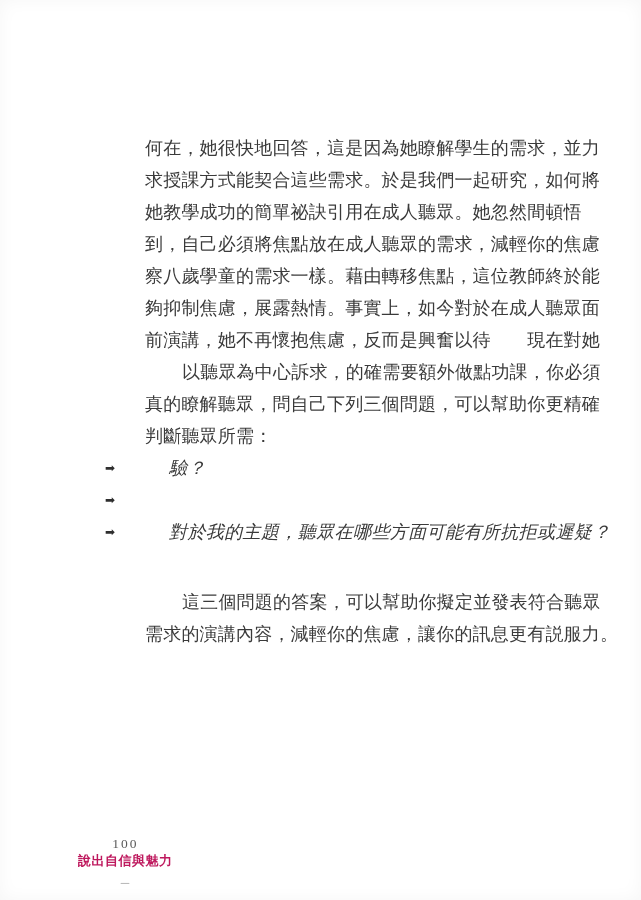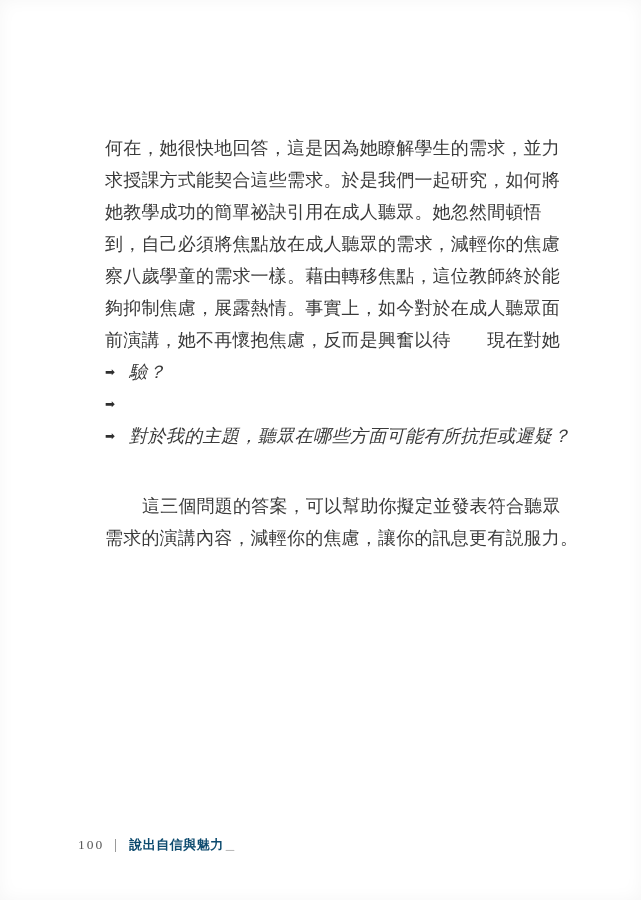--- a/index.html
+++ b/index.html
@@ -22,20 +22,21 @@
     left: 105px;
     top: 132px;
     width: 440px;
   }
   .line {
     font-size: 18px;
     line-height: 32px;
     height: 32px;
     letter-spacing: 0.2px;
     white-space: nowrap;
+    margin-left: 40px;
   }
   .indent { padding-left: 37px; }
   .bullet-item {
     display: flex;
     align-items: flex-start;
   }
   .bullet-arrow {
     flex: none;
     width: 24px;
     font-family: "DejaVu Sans", "Liberation Sans", sans-serif;
@@ -51,37 +52,38 @@
   }
   .para-final { margin-top: 38px; }
   .footer {
     position: absolute;
     left: 78px;
     top: 836px;
     height: 18px;
     display: flex;
     align-items: center;
     font-family: "Liberation Sans", "DejaVu Sans", sans-serif;
+    flex-direction: column;
   }
   .page-number {
     font-family: "Liberation Serif", "DejaVu Serif", serif;
     font-size: 13.5px;
     color: #5a5a5a;
     letter-spacing: 2px;
   }
   .footer-divider {
     width: 1px;
     height: 13px;
     background: #9a9a9a;
     margin: 0 13px 0 11px;
   }
   .book-title {
     font-size: 13px;
     font-weight: bold;
-    color: #0c4a6e;
+    color: #be185d;
     letter-spacing: 0.5px;
   }
   .title-connector, .book-subtitle {
     font-size: 12.5px;
     color: #8e8e8e;
     letter-spacing: 0.3px;
   }
 </style>
 </head>
 <body>
@@ -93,20 +95,25 @@
     <section>
       <div class="line">何在，她很快地回答，這是因為她瞭解學生的需求，並力</div>
       <div class="line">求授課方式能契合這些需求。於是我們一起研究，如何將</div>
       <div class="line">她教學成功的簡單祕訣引用在成人聽眾。她忽然間頓悟</div>
       <div class="line">到，自己必須將焦點放在成人聽眾的需求，減輕你的焦慮</div>
       <div class="line">察八歲學童的需求一樣。藉由轉移焦點，這位教師終於能</div>
       <div class="line">夠抑制焦慮，展露熱情。事實上，如今對於在成人聽眾面</div>
       <div class="line">前演講，她不再懷抱焦慮，反而是興奮以待　　現在對她</div>
     </section>
 
+    <section>
+      <div class="line indent">以聽眾為中心訴求，的確需要額外做點功課，你必須</div>
+      <div class="line">真的瞭解聽眾，問自己下列三個問題，可以幫助你更精確</div>
+      <div class="line">判斷聽眾所需：</div>
+    </section>
 
     <section>
 
       <div class="bullet-item">
         <span class="bullet-arrow">➡</span>
         <div class="bullet-lines">
           <div class="line">驗？</div>
         </div>
       </div>
 

